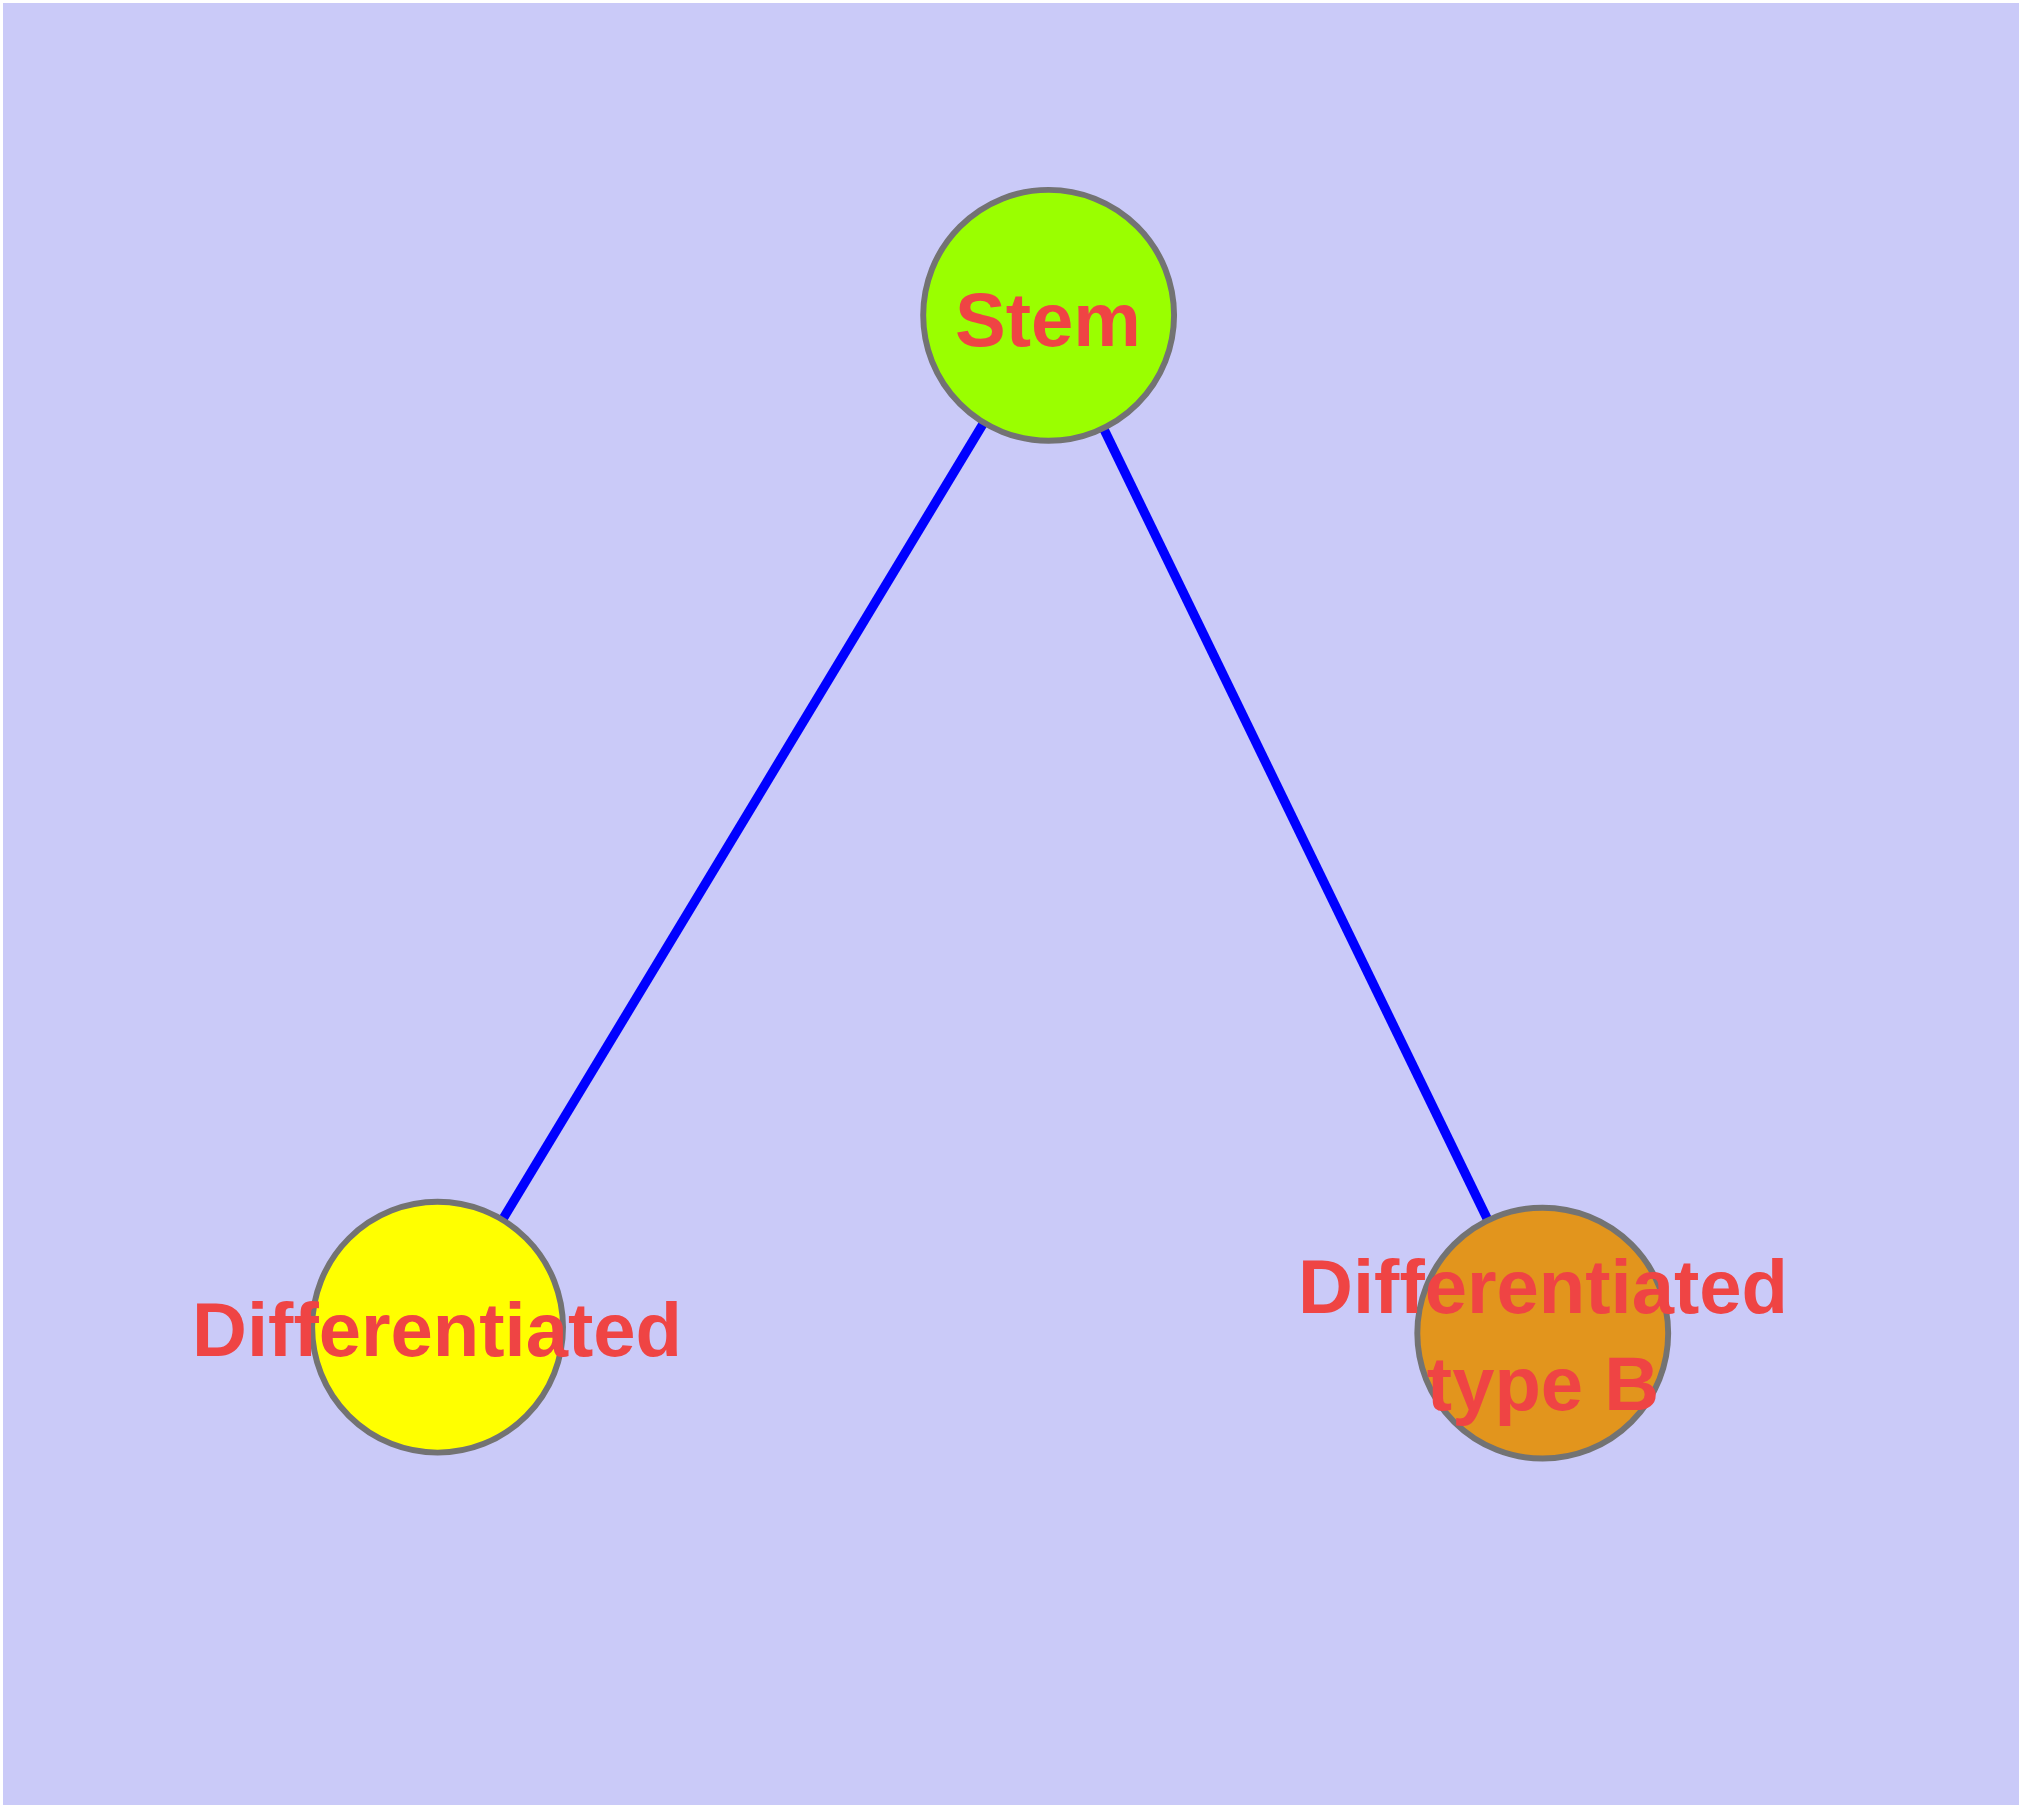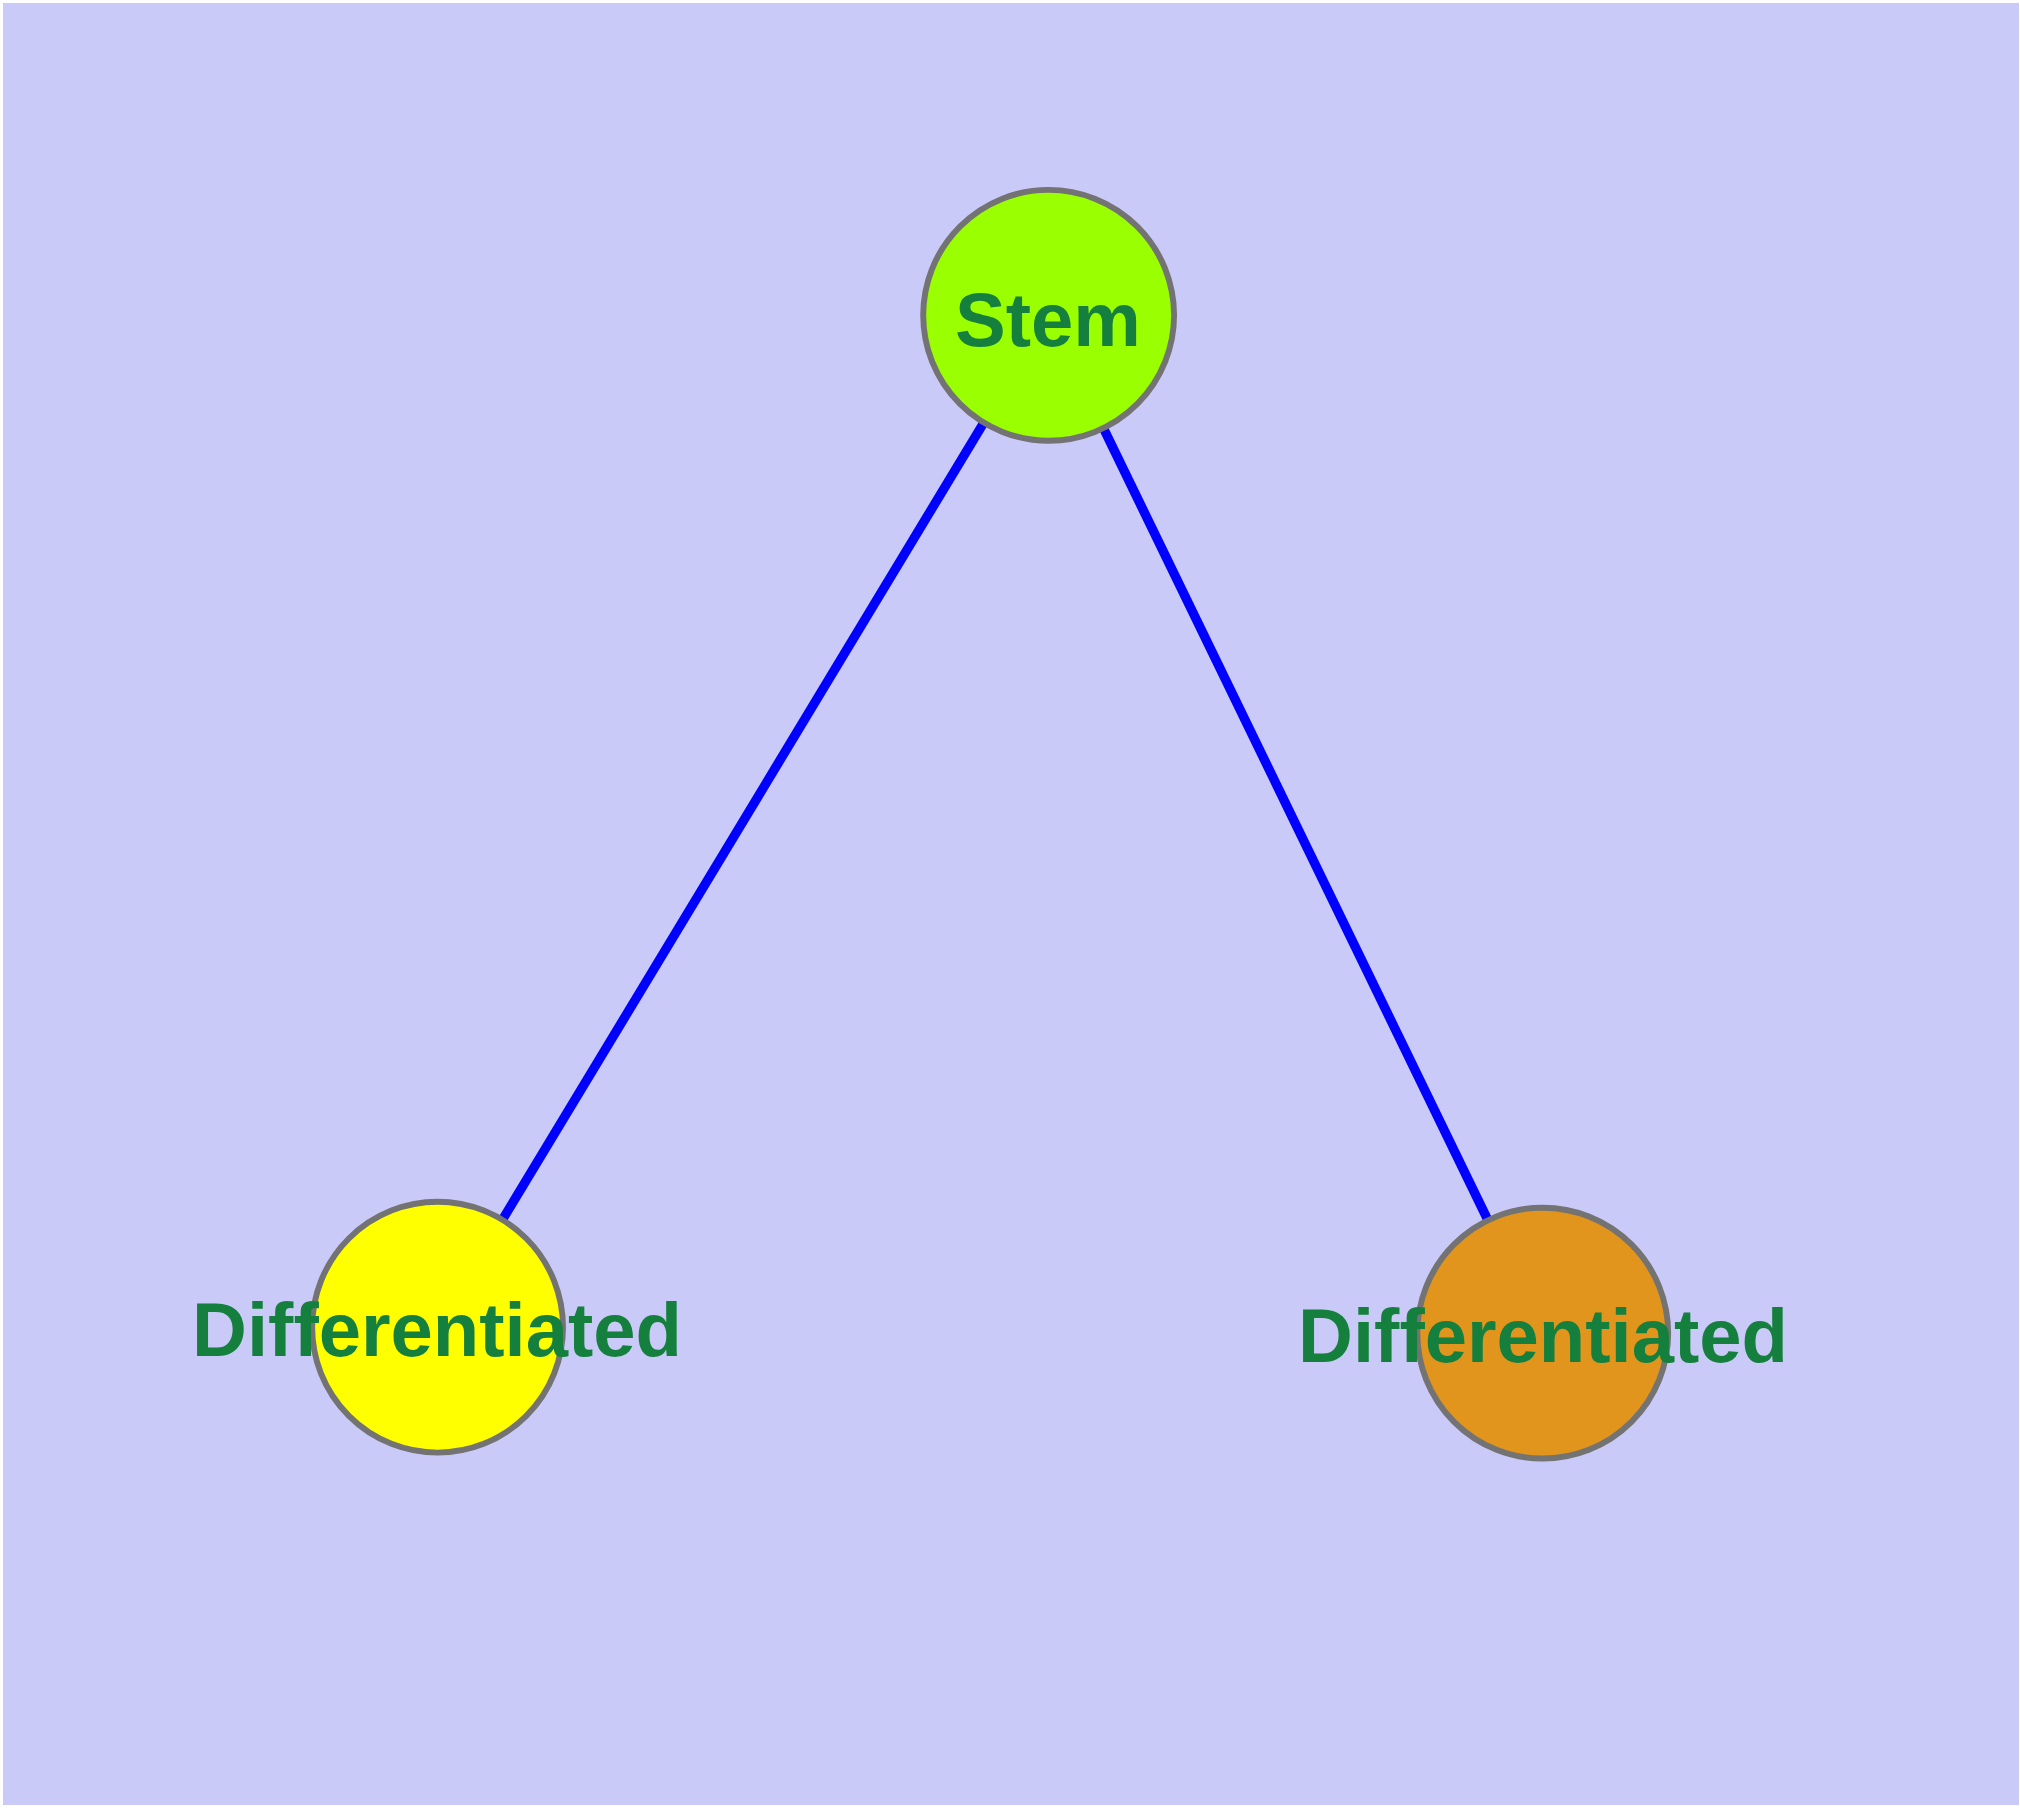--- a/index.html
+++ b/index.html
@@ -25,21 +25,21 @@
   }
   #graph-svg {
     position: absolute;
     top: 0;
     left: 0;
   }
   .node-label {
     position: absolute;
     transform: translate(-50%, -50%);
     text-align: center;
-    color: #15803d;
+    color: #ef4444;
     font-weight: bold;
     font-size: 76px;
     line-height: 97px;
     white-space: nowrap;
     letter-spacing: 0px;
   }
   .node-label .line {
     display: block;
   }
 </style>
@@ -60,15 +60,16 @@
   </svg>
 
   <div class="node-label" style="left:1048px; top:319px;">Stem</div>
 
   <div class="node-label" style="left:437px; top:1329px;">
     <span class="line">Differentiated</span>
   </div>
 
   <div class="node-label" style="left:1543px; top:1335px;">
     <span class="line">Differentiated</span>
+    <span class="line">type B</span>
   </div>
 </div>
 
 
 </body></html>

